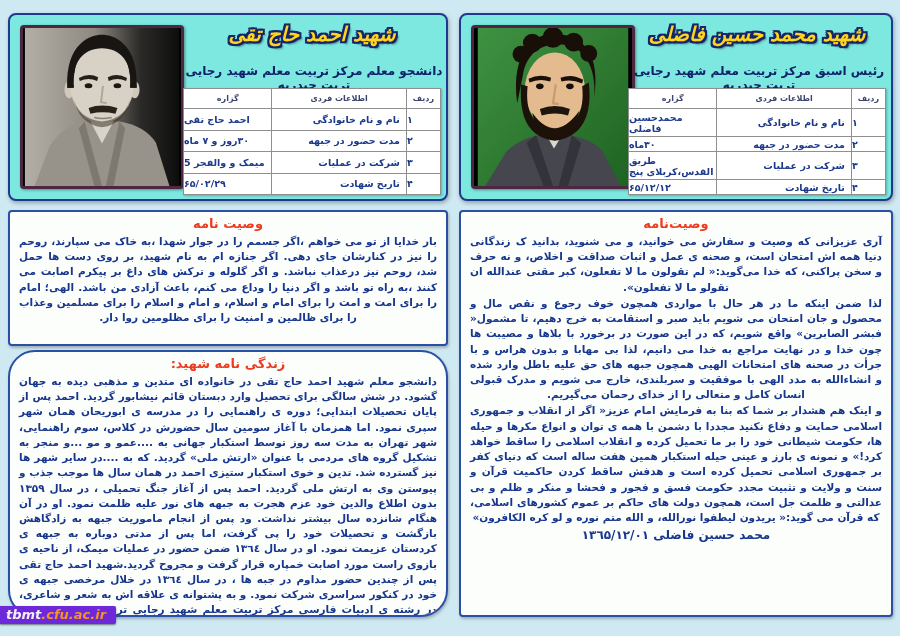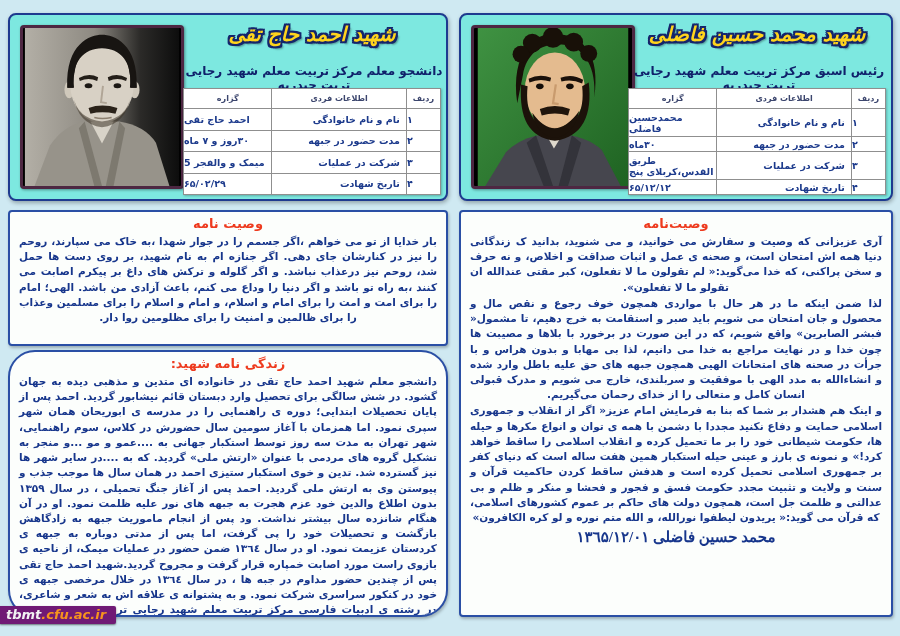--- a/index.html
+++ b/index.html
@@ -44,25 +44,25 @@
              padding:3px 9px 4px; overflow:hidden; box-shadow:1px 2px 3px rgba(0,0,0,.25); }
   .box-will-left  { left:8px;  top:210px; width:440px; height:136px; }
   .box-bio-left   { left:8px;  top:350px; width:440px; height:267px;border-radius:27px; }
   .box-will-right { left:459px; top:210px; width:434px; height:407px; }
 
   .heading { font-size:13px; font-weight:bold; color:#ee3b1f; text-align:center;
              direction:rtl; margin:1px 0 3px; }
   .body-text { font-size:10.5px; font-weight:bold; color:#17368c; direction:rtl;
                line-height:1.45; text-align:justify; text-align-last:center; }
   .body-text + .body-text { margin-top:1px; }
-  .signature { font-size:15px; font-weight:bold; color:#17368c; text-align:center;
-               direction:rtl; margin-top:3px;font-family:Liberation Serif, serif; }
+  .signature { font-size:12px; font-weight:bold; color:#17368c; text-align:center;
+               direction:rtl; margin-top:3px; }
 
   
-  .watermark { position:absolute; left:0; top:606px; background:#701a75;
+  .watermark { position:absolute; left:0; top:606px; background:#6d28d9;
                padding:1px 10px 2px 6px; border-radius:0 2px 2px 0;
                font-size:13px; font-weight:bold; font-style:italic; white-space:nowrap;
                box-shadow:0 1px 2px rgba(0,0,0,.5); }
   .wm-prefix { color:#f2f2f2; }
   .wm-suffix { color:#f7941d; }
 </style>
 </head>
 <body>
 
 <div class="page">

